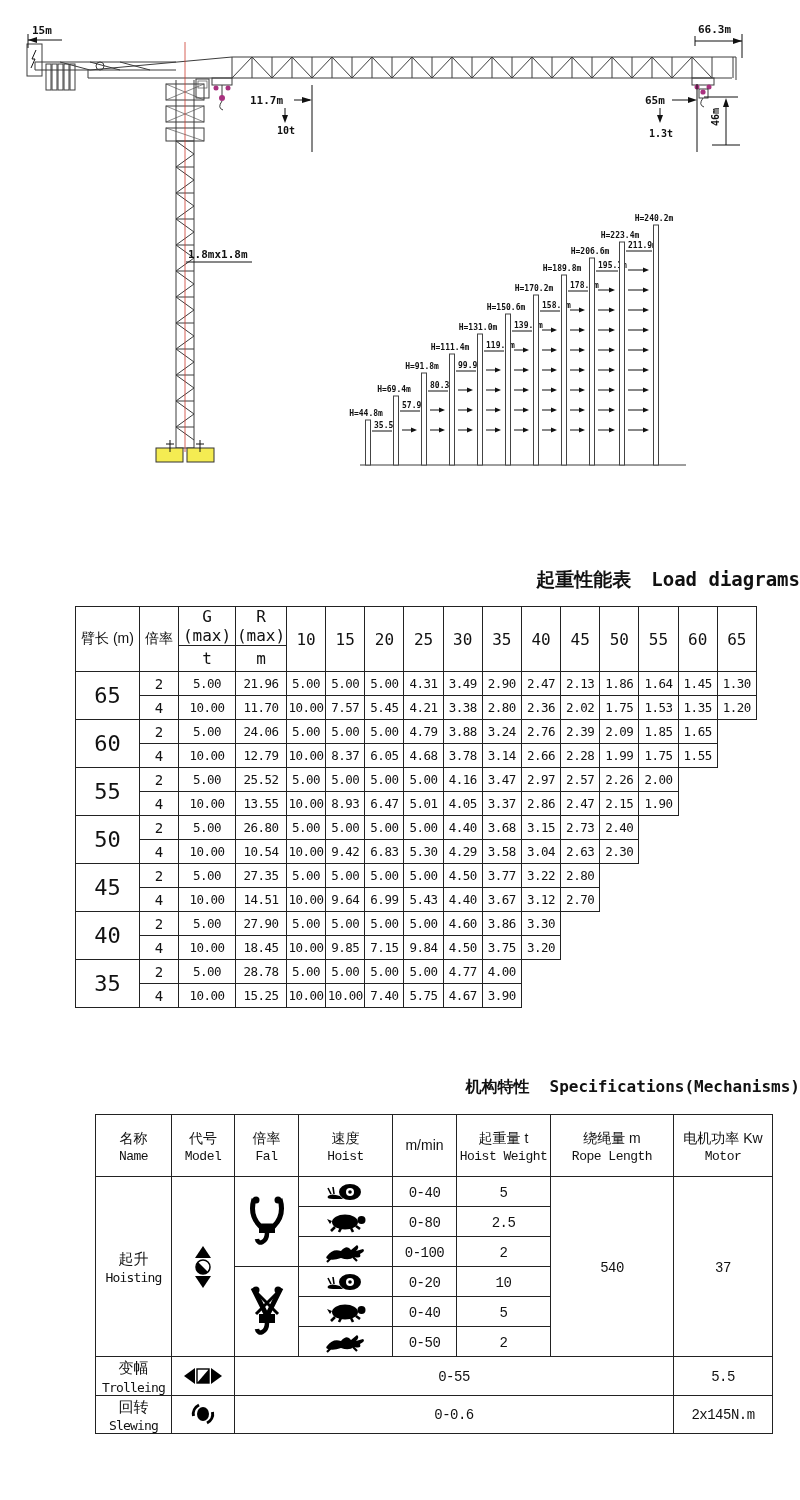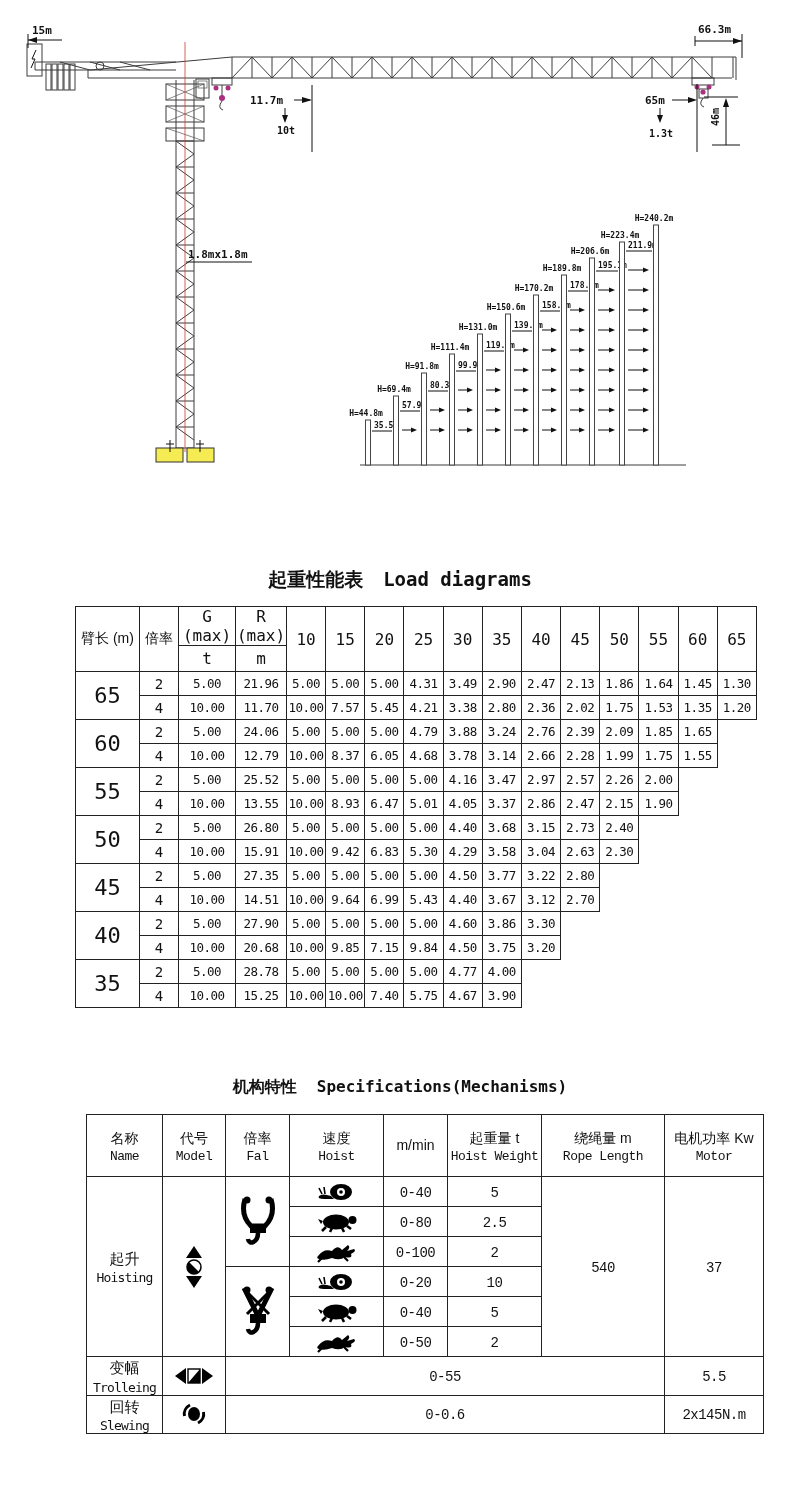--- a/index.html
+++ b/index.html
@@ -4,39 +4,39 @@
 <style>
   *{box-sizing:border-box;margin:0;padding:0}
   html,body{width:800px;height:1500px;background:#fff}
   body{position:relative;font-family:"Liberation Sans",sans-serif;color:#111}
   svg text{font-family:"DejaVu Sans Mono",monospace;fill:#111}
   .line{stroke:#3c3c3c;stroke-width:1;fill:none}
   .thin{stroke:#555;stroke-width:.7;fill:none}
   .dim{stroke:#111;stroke-width:1;fill:none}
   .solid{fill:#111;stroke:none}
 
-  .title{position:absolute;width:800px;text-align:center;font-weight:bold;white-space:nowrap}
+  .title{position:absolute;width:800px;text-align:right;font-weight:bold;white-space:nowrap}
   #load-title{top:567px;font-size:19px}
   #spec-title{top:1077px;font-size:16px}
   .title .en{font-family:"DejaVu Sans Mono",monospace;margin-left:20px}
 
   table{border-collapse:collapse;position:absolute;table-layout:fixed;background:#fff}
   td,th{border:1px solid #222;text-align:center;vertical-align:middle;padding:0;font-weight:normal;overflow:hidden}
   td.void{border:none;background:transparent}
 
   #load-table{left:75px;top:606px;width:681px}
   #load-table tr{height:24px}
   #load-table thead tr{height:26px}
   #load-table .hd{font-size:14px}
   #load-table .radius-h{font-family:"DejaVu Sans Mono",monospace;font-size:16px}
   #load-table .num{font-family:"DejaVu Sans Mono",monospace;font-size:12.5px;letter-spacing:-.5px}
   #load-table .arm-num{font-family:"DejaVu Sans Mono",monospace;font-size:22px}
   #load-table .ratio{font-family:"DejaVu Sans Mono",monospace;font-size:14px}
 
-  #spec-table{left:86px;top:1114px;width:677px}
+  #spec-table{left:95px;top:1114px;width:677px}
   #spec-table thead tr{height:62px}
   #spec-table tr.hrow{height:30px}
   #spec-table tr.brow{height:37px}
   #spec-table .h-cn{font-size:14px;line-height:1.6}
   #spec-table .h-en{font-family:Liberation Mono, monospace;font-size:13px;letter-spacing:-.5px}
   #spec-table .n-cn{font-size:15px;line-height:1.5}
   #spec-table .n-en{font-family:"DejaVu Sans Mono",monospace;font-size:13px;letter-spacing:-.8px}
   #spec-table .val{font-family:Liberation Mono, monospace;font-size:14px;letter-spacing:-.5px}
   #spec-table svg{display:block;margin:0 auto}
 </style>
@@ -442,21 +442,21 @@
         <td class="num">3.15</td>
         <td class="num">2.73</td>
         <td class="num">2.40</td>
         <td class="void"></td>
         <td class="void"></td>
         <td class="void"></td>
       </tr>
       <tr>
         <td class="ratio">4</td>
         <td class="num">10.00</td>
-        <td class="num">15.91</td>
+        <td class="num">10.54</td>
         <td class="num">10.00</td>
         <td class="num">9.42</td>
         <td class="num">6.83</td>
         <td class="num">5.30</td>
         <td class="num">4.29</td>
         <td class="num">3.58</td>
         <td class="num">3.04</td>
         <td class="num">2.63</td>
         <td class="num">2.30</td>
         <td class="void"></td>
@@ -512,21 +512,21 @@
         <td class="num">3.30</td>
         <td class="void"></td>
         <td class="void"></td>
         <td class="void"></td>
         <td class="void"></td>
         <td class="void"></td>
       </tr>
       <tr>
         <td class="ratio">4</td>
         <td class="num">10.00</td>
-        <td class="num">20.68</td>
+        <td class="num">18.45</td>
         <td class="num">10.00</td>
         <td class="num">9.85</td>
         <td class="num">7.15</td>
         <td class="num">9.84</td>
         <td class="num">4.50</td>
         <td class="num">3.75</td>
         <td class="num">3.20</td>
         <td class="void"></td>
         <td class="void"></td>
         <td class="void"></td>

